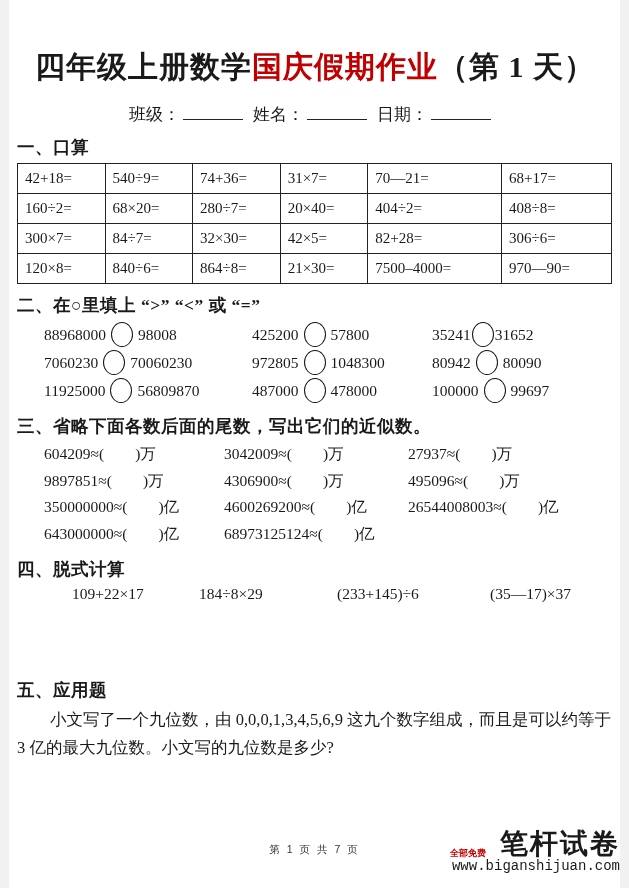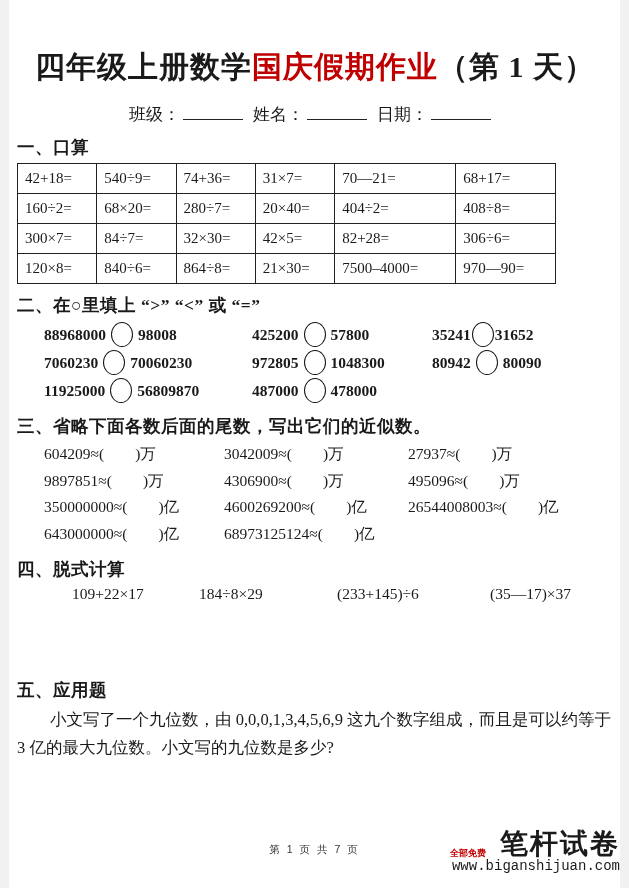--- a/index.html
+++ b/index.html
@@ -46,39 +46,39 @@
   .sec-heading {
     font-size: 17.5px;
     font-weight: bold;
     margin-top: 9px;
     margin-bottom: 4px;
     letter-spacing: 0.5px;
   }
 
   table.oral {
     border-collapse: collapse;
-    width: 539px;
+    width: 595px;
     margin-top: 0;
   }
   table.oral td {
     border: 1.5px solid #222;
     height: 30px;
     font-size: 15px;
     padding-left: 7px;
     white-space: nowrap;
   }
 
   .compare-grid {
     display: grid;
     grid-template-columns: 208px 180px 1fr;
     padding-left: 27px;
     font-size: 15.5px;
     margin-top: 2px;
   }
-  .compare-cell { height: 28px; display: flex; align-items: center; white-space: nowrap; font-weight: bold; }
+  .compare-cell { height: 28px; display: flex; align-items: center; white-space: nowrap; }
   .circle {
     display: inline-block;
     width: 22px; height: 25px;
     border: 1.6px solid #111;
     border-radius: 50%;
     margin: 0 5px;
     flex: 0 0 auto;
   }
 
   .approx-grid {
@@ -234,20 +234,25 @@
       </div>
     <div class="compare-cell">
         <span>11925000</span>
         <span class="circle"></span>
         <span>56809870</span>
       </div>
     <div class="compare-cell">
         <span>487000</span>
         <span class="circle"></span>
         <span>478000</span>
+      </div>
+    <div class="compare-cell">
+        <span>100000</span>
+        <span class="circle"></span>
+        <span>99697</span>
       </div>
   </div>
 
   <div class="sec-heading">三、省略下面各数后面的尾数，写出它们的近似数。</div>
 
   <div class="approx-grid">
     <div class="approx-cell">604209≈(　　)万</div>
     <div class="approx-cell">3042009≈(　　)万</div>
     <div class="approx-cell">27937≈(　　)万</div>
     <div class="approx-cell">9897851≈(　　)万</div>

